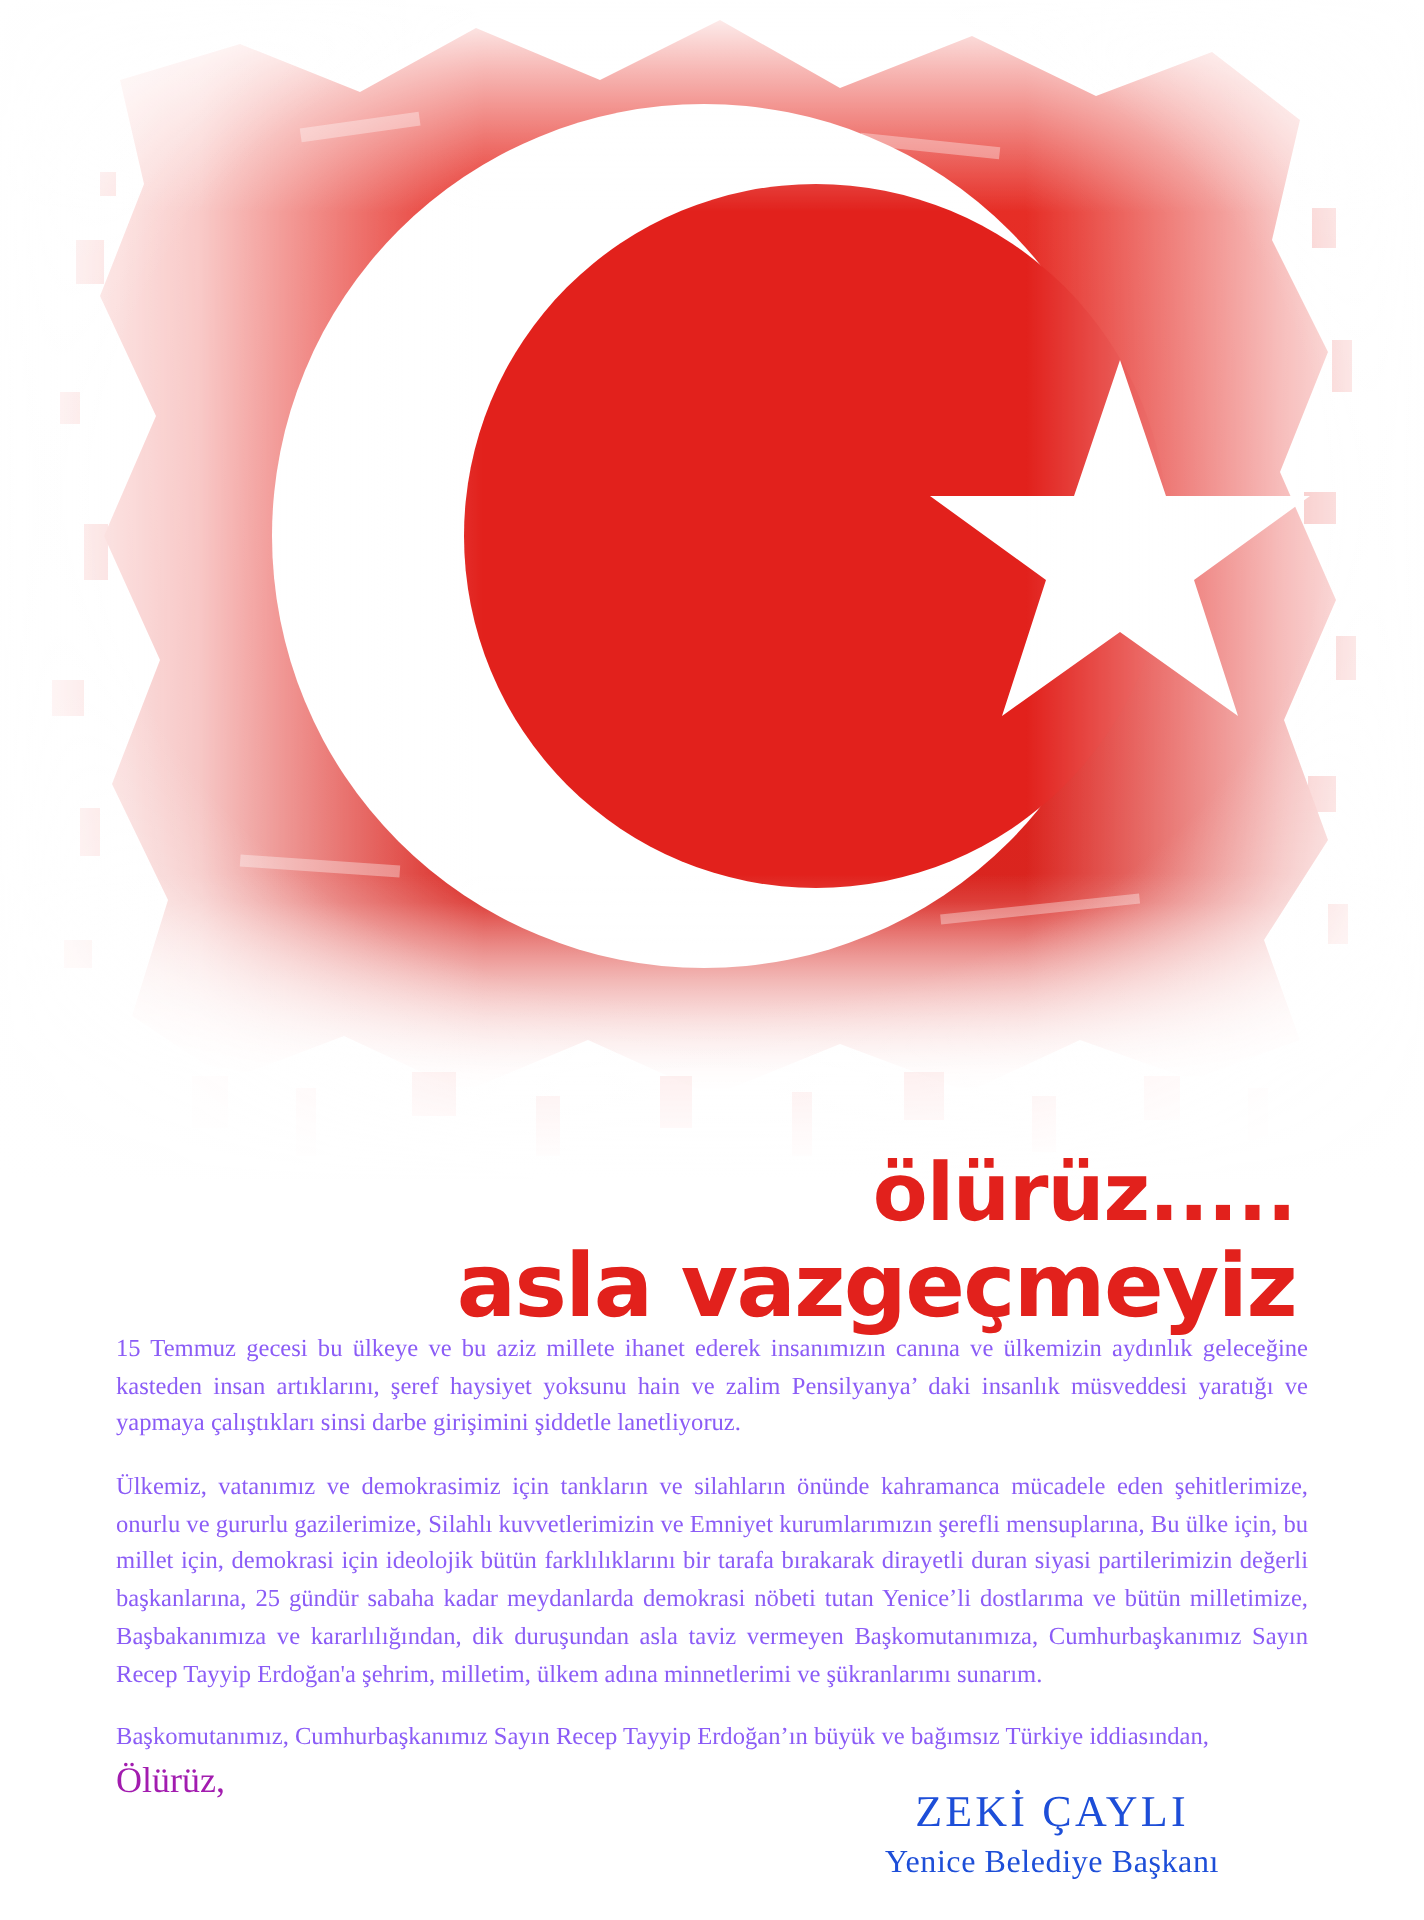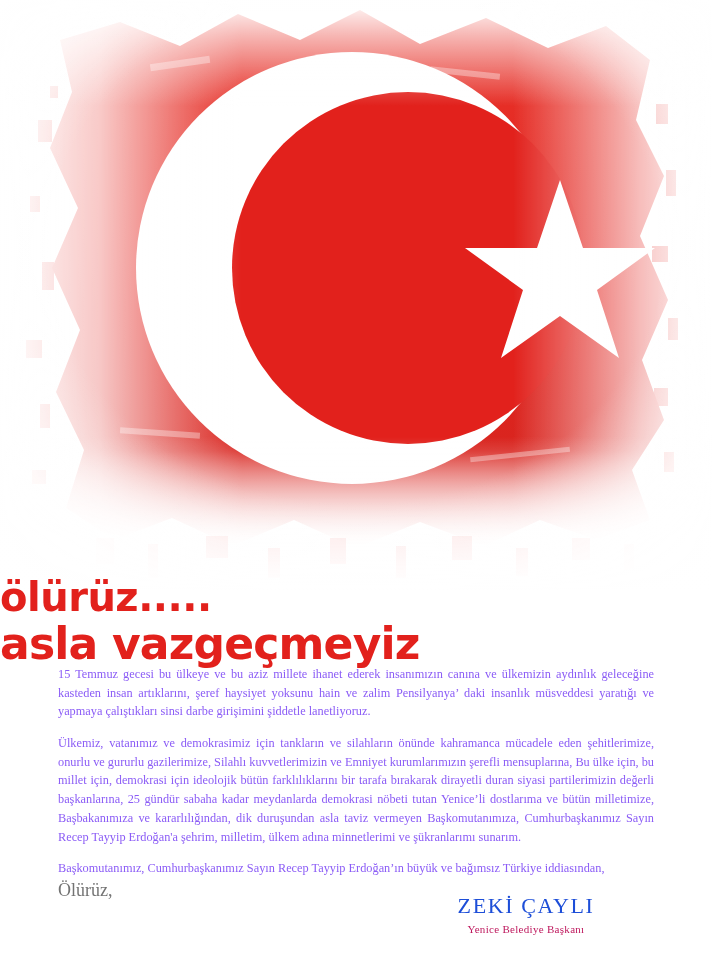--- a/index.html
+++ b/index.html
@@ -36,21 +36,21 @@
     width: 712px;
     height: 590px;
   }
 
   
   .headline-block {
     position: absolute;
     left: 0;
     top: 576px;
     width: 712px;
-    text-align: left;
+    text-align: right;
     padding-right: 64px;
     box-sizing: border-box;
   }
   .headline-1 {
     font-family: "DejaVu Sans", sans-serif;
     font-weight: bold;
     font-size: 40px;
     letter-spacing: -0.5px;
     color: #e2211c;
     line-height: 1.05;
@@ -85,43 +85,43 @@
 
   
   .closing {
     position: absolute;
     left: 58px;
     top: 878px;
     width: 400px;
     font-family: "Liberation Serif", serif;
     font-size: 18px;
     line-height: 1.42;
-    color: #737373;
+    color: #a21caf;
   }
 
   
   .signature {
     position: absolute;
     right: 56px;
     top: 893px;
     text-align: center;
     width: 260px;
   }
   .sig-name {
     font-family: "Liberation Serif", serif;
     font-size: 22px;
     letter-spacing: 1.6px;
     color: #1d4ed8;
     margin: 0;
   }
   .sig-title {
     font-family: "Liberation Serif", serif;
-    font-size: 11px;
+    font-size: 16px;
     letter-spacing: 0.3px;
-    color: #be185d;
+    color: #1d4ed8;
     margin: 4px 0 0 0;
   }
 </style>
 </head>
 <body>
 
 <div class="poster">
 
   <div class="flag-art">
     <svg class="flag-svg" viewBox="0 0 712 590" preserveAspectRatio="none">

